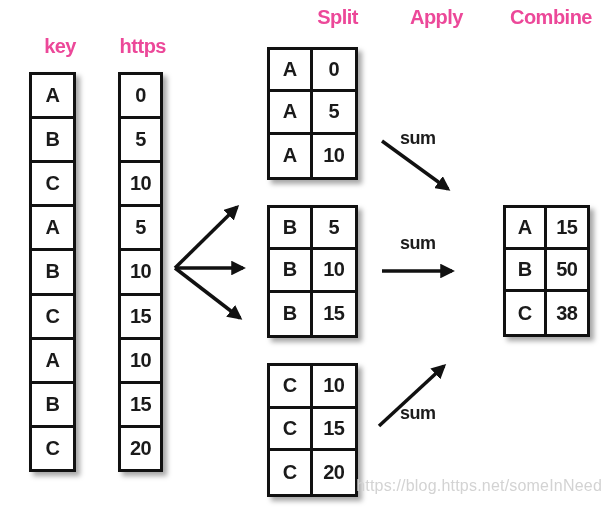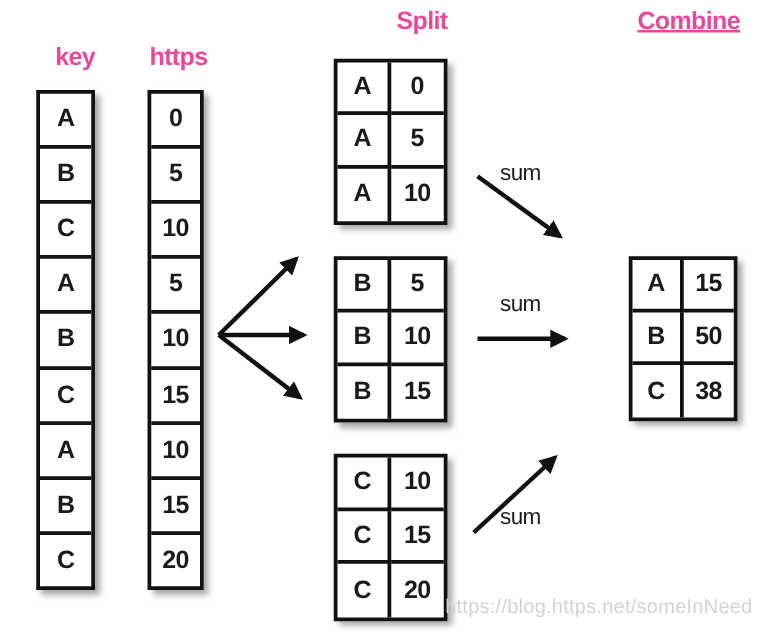--- a/index.html
+++ b/index.html
@@ -25,38 +25,39 @@
     box-sizing:border-box;
   }
   .gtable .cell { border-right:3px solid #111; border-bottom:3px solid #111; }
   .gtable .cell:nth-child(even) { border-right:none; }
   .gtable .cell:nth-last-child(-n+2) { border-bottom:none; }
   .cell {
     display:flex; align-items:center; justify-content:center;
     font-weight:bold; font-size:20px; letter-spacing:-0.5px; color:#1a1a1a;
   }
   .sum {
-    position:absolute; font-weight:normal; font-size:18px; color:#1c1c1c;
+    position:absolute; font-weight:bold; font-size:18px; color:#1c1c1c;
     letter-spacing:-0.5px;
   }
   #arrows { position:absolute; left:0; top:0; pointer-events:none; }
   .watermark {
     position:absolute; right:7px; top:477px; font-size:16px; color:#d3d3d3;
     letter-spacing:0.2px;
   }
 </style>
 </head>
 <body>
 
 <div id="canvas">
 
   <div class="hdr" style="left:29px; top:35px; width:47px;">key</div>
   <div class="hdr" style="left:114px; top:35px; width:52px;">https</div>
   <div class="hdr" style="left:267px; top:6px; width:91px;">Split</div>
-  <div class="hdr" style="left:501px; top:6px; width:91px;text-decoration:underline;">Combine</div>
+  <div class="hdr" style="left:372px; top:6px; width:91px;">Apply</div>
+  <div class="hdr" style="left:501px; top:6px; width:91px;">Combine</div>
 
   <div class="vlist" style="left:29px; top:72px; width:47px; height:400px;">
     <div class="cell">A</div>
     <div class="cell">B</div>
     <div class="cell">C</div>
     <div class="cell">A</div>
     <div class="cell">B</div>
     <div class="cell">C</div>
     <div class="cell">A</div>
     <div class="cell">B</div>

